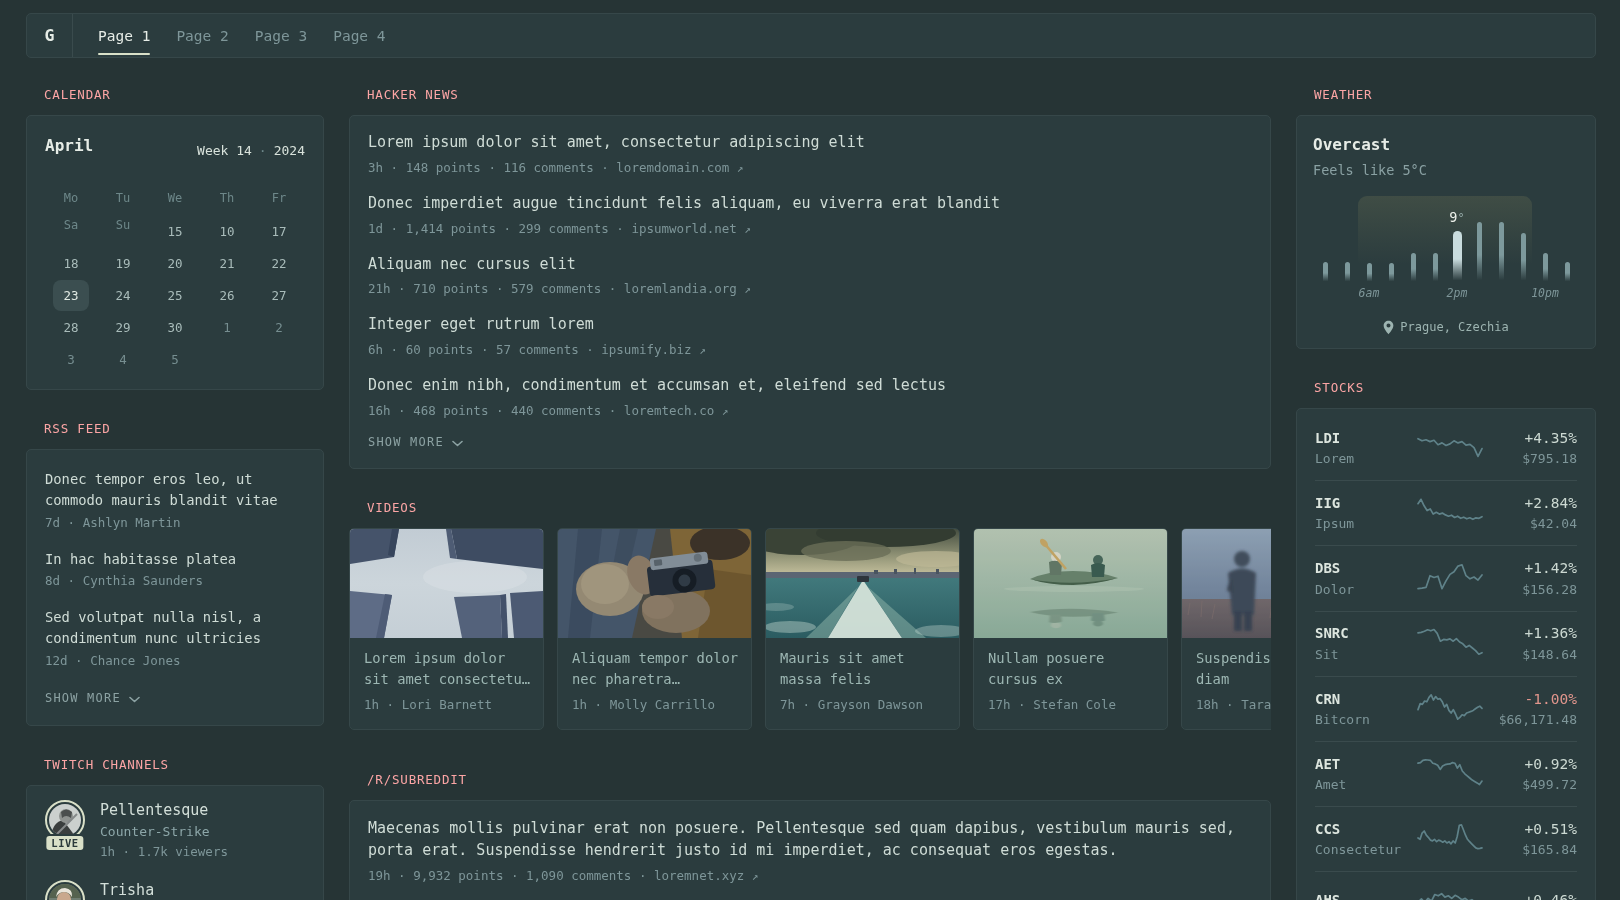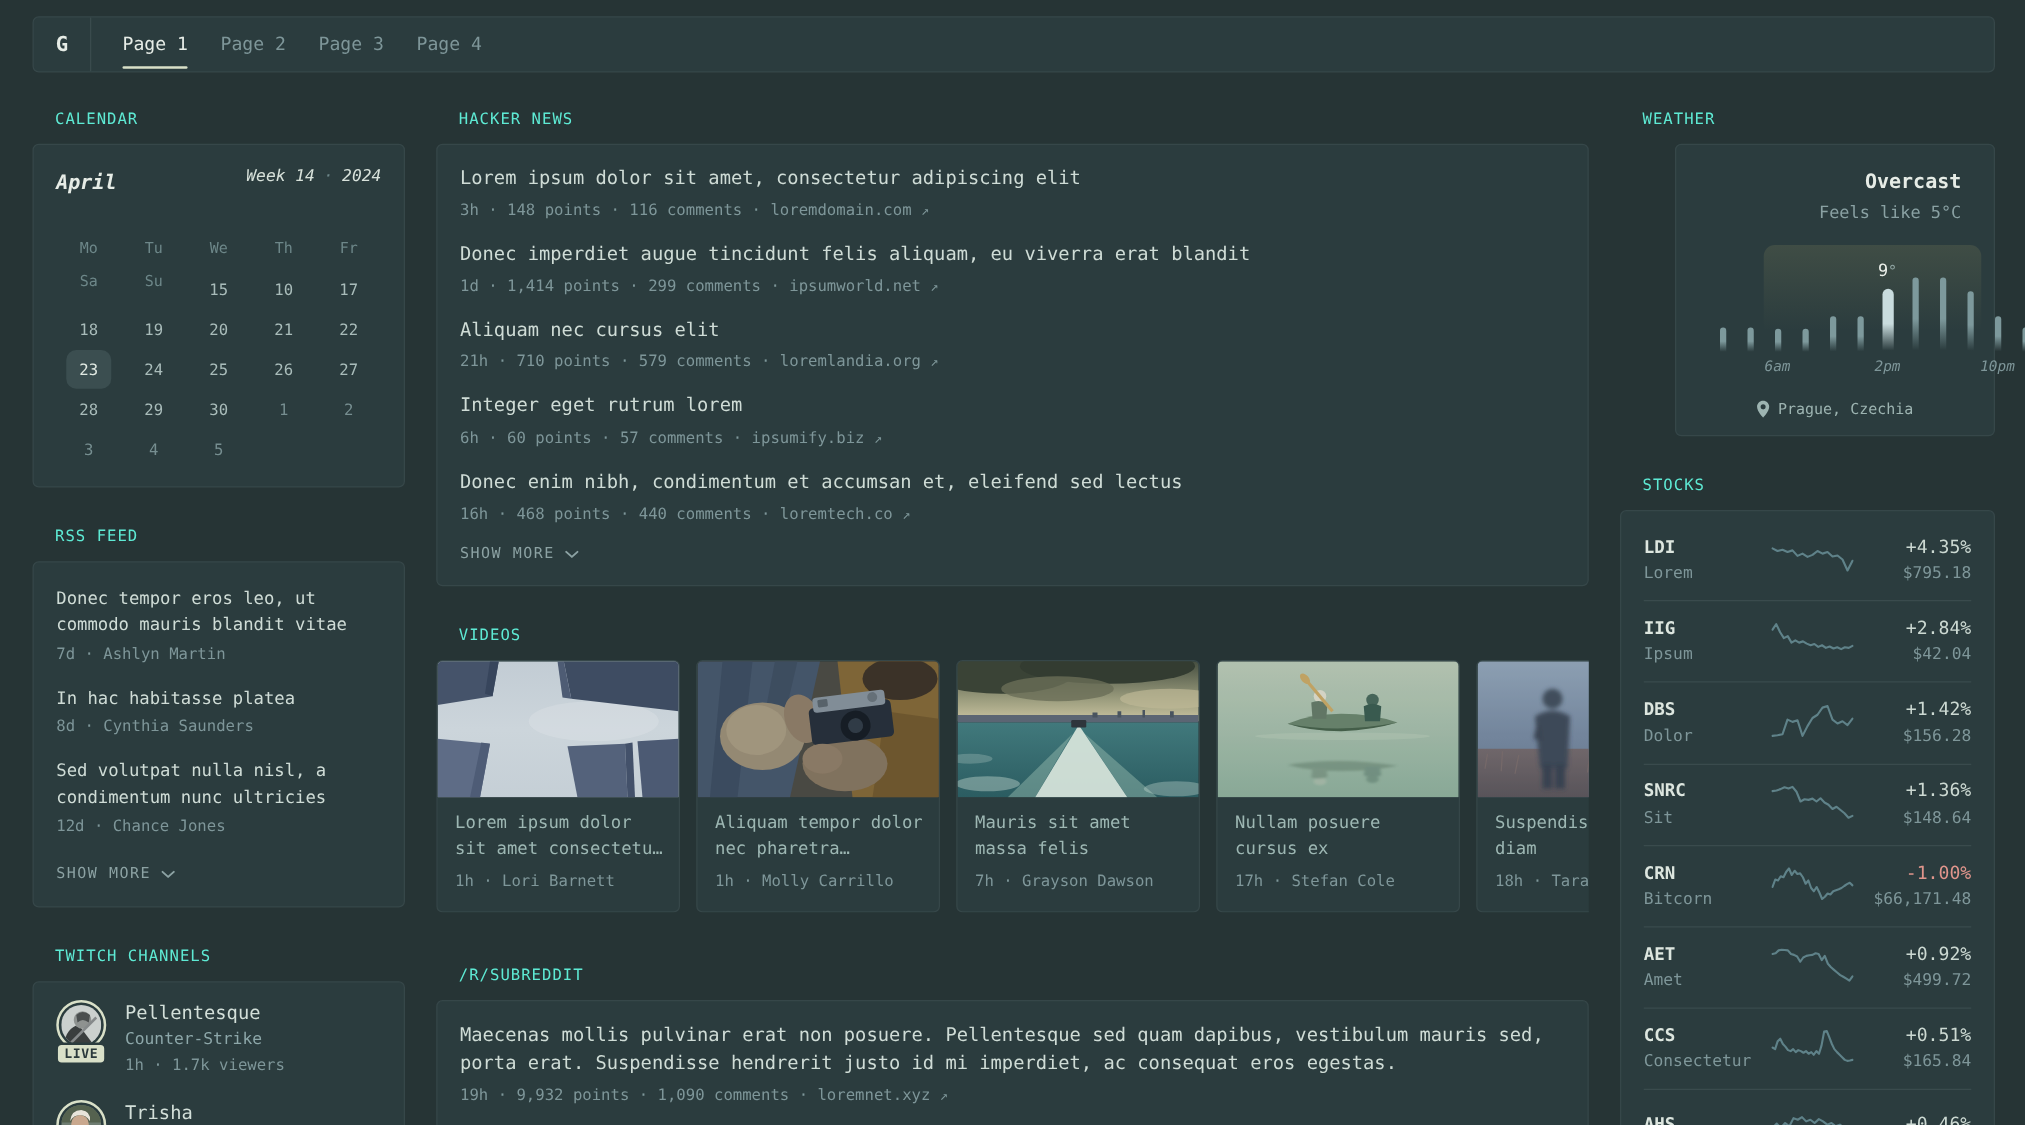--- a/index.html
+++ b/index.html
@@ -53,32 +53,32 @@
 }
 
 
 .columns { display: flex; gap: 25px; margin-top: 29px; }
 .col-left  { width: 298px; flex: none; }
 .col-mid   { width: 922px; flex: none; }
 .col-right { width: 300px; flex: none; }
 .widget { margin-bottom: 31px; }
 .widget.videos-widget { margin-bottom: 41.5px; }
 .widget-label {
-  color: #5eead4; font-size: 12.5px; letter-spacing: 0.8px;
+  color: #fca5a5; font-size: 12.5px; letter-spacing: 0.8px;
   margin: 0 0 13px 18px; text-transform: uppercase; font-weight: normal;
 }
 .card {
   background: var(--card);
   border: 1px solid var(--border);
   border-radius: 5px;
 }
 
 
 .cal-card { padding: 18px 18px 14px; }
-.cal-head { display: flex; justify-content: space-between; align-items: flex-start; font-style: italic; }
+.cal-head { display: flex; justify-content: space-between; align-items: flex-end; }
 .cal-month { font-size: 16px; font-weight: bold; color: var(--text-brighter); line-height: 24px; }
 .cal-week { font-size: 13px; color: var(--text-hi); }
 .cal-week .dot { color: var(--text-dim); padding: 0 7px; }
 .cal-grid { margin-top: 30px; display: grid; grid-template-columns: repeat(5, 1fr); }
 .cal-grid .wd {
   text-align: center; font-size: 12px; color: var(--text-dim);
   height: 25px; line-height: 21px; margin-bottom: 2px;
 }
 .cal-grid .day {
   text-align: center; font-size: 12.5px; color: #a9bcba;
@@ -135,21 +135,21 @@
 
 .vid-row { display: flex; gap: 13px; overflow: hidden; }
 .vid-card { width: 195px; flex: none; background: var(--card); border: 1px solid var(--border); border-radius: 5px; }
 .vid-thumb { width: 193px; height: 109px; border-radius: 4px 4px 0 0; overflow: hidden; display: block; }
 .vid-thumb svg { display: block; }
 .vid-body { padding: 10px 14px 17px; }
 .vid-title { font-size: 13.8px; line-height: 21px; color: #9db7b3; cursor: pointer; white-space: nowrap; }
 .vid-meta { font-size: 12.5px; color: var(--text-muted); margin-top: 7px; white-space: nowrap; }
 
 
-.wx-card { padding: 19px 26px 13px; text-align: right; margin-left: 44px; }
+.wx-card { padding: 19px 16px 13px; text-align: left; }
 .wx-cond { font-size: 16px; font-weight: bold; color: var(--text-brighter); line-height: 19px; }
 .wx-feels { font-size: 13.5px; color: #8aa1a3; margin-top: 7.5px; line-height: 17px; }
 .wx-chart { position: relative; width: 264px; height: 90px; margin: 13.5px auto 0; }
 .wx-daylight {
   position: absolute; left: 44px; width: 174px; top: 4px; bottom: 0;
   border-radius: 9px;
   background: linear-gradient(to bottom, rgba(200,190,115,0.13), rgba(200,190,115,0.0) 80%);
 }
 .wx-bar { position: absolute; bottom: 0; width: 5px; border-radius: 3px 3px 0 0;
   background: linear-gradient(to bottom, #7d999c 55%, rgba(125,153,156,0.3) 84%, rgba(125,153,156,0) 97%); }

